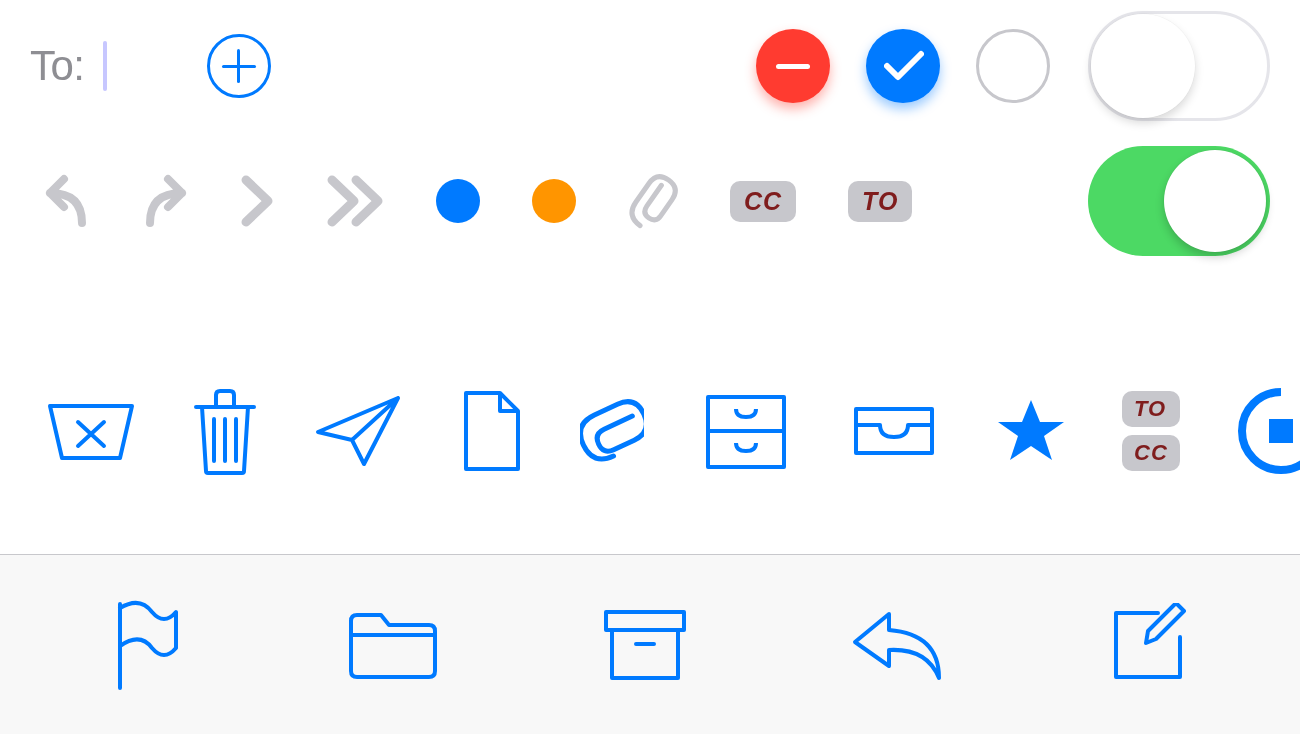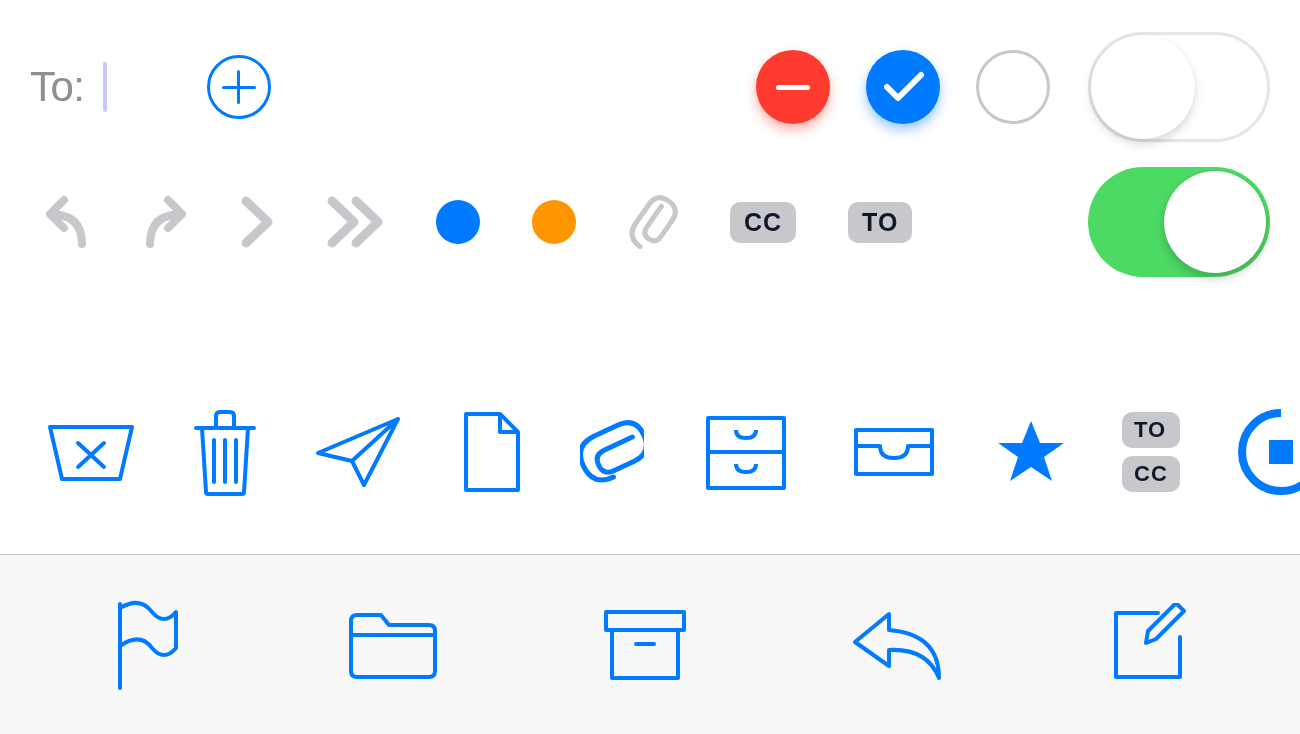--- a/index.html
+++ b/index.html
@@ -8,21 +8,21 @@
     padding: 0;
     font-family: -apple-system, BlinkMacSystemFont, "Helvetica Neue", Arial, sans-serif;
     background: #ffffff;
     width: 1300px;
     height: 734px;
     overflow: hidden;
   }
 
   .main-area {
     height: 554px;
-    padding: 32px 30px;
+    padding: 11px 30px;
   }
 
   
   .row1 {
     display: flex;
     align-items: center;
     height: 110px;
   }
   .to-label {
     font-size: 42px;
@@ -134,26 +134,27 @@
     gap: 52px;
     padding-left: 14px;
   }
   .gray-icon svg { display: block; }
   .dot { width: 44px; height: 44px; border-radius: 50%; }
   .dot-blue { background: #007aff; }
   .dot-orange { background: #ff9500; }
 
   .badge {
     background: #c7c7cc;
-    color: #0f172a;
+    color: #7f1d1d;
     font-weight: 600;
     font-size: 25px;
     padding: 6px 14px;
     border-radius: 10px;
     letter-spacing: 1px;
+    font-style: italic;
   }
   .row2 .switch { margin-left: auto; }
 
   
   .row3 {
     display: flex;
     align-items: center;
     height: 140px;
     gap: 56px;
     padding-left: 16px;

